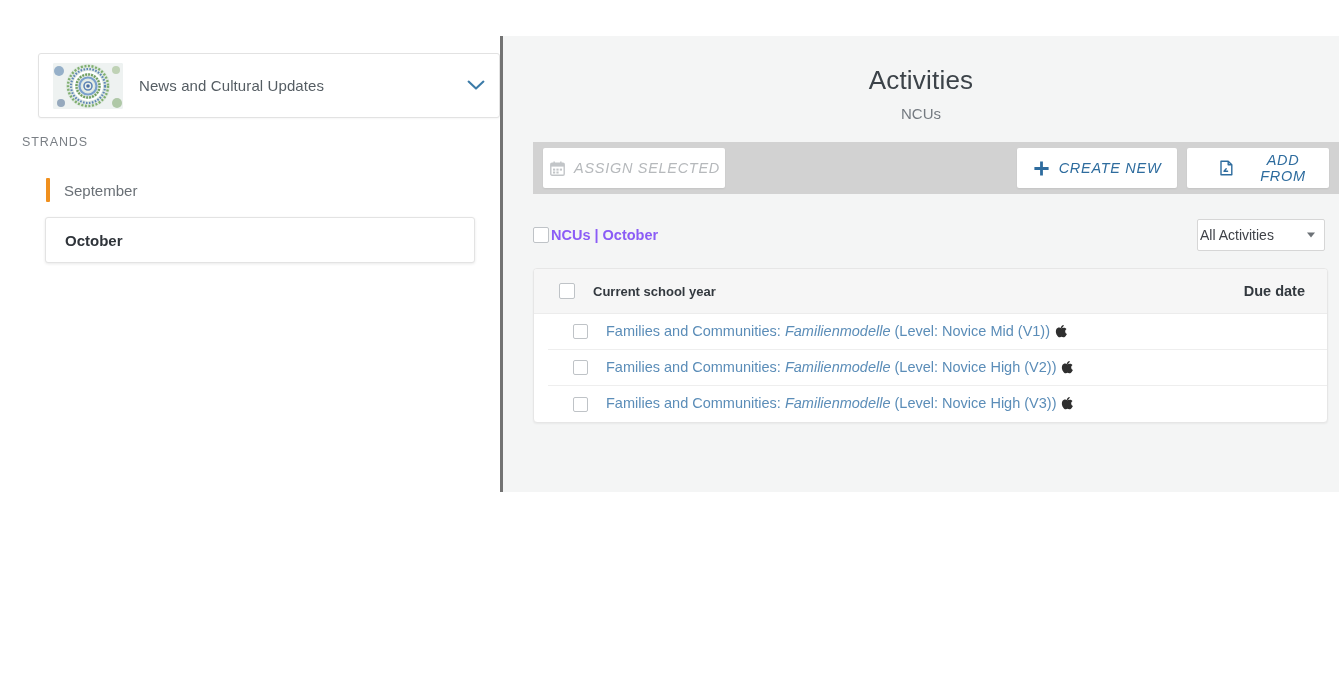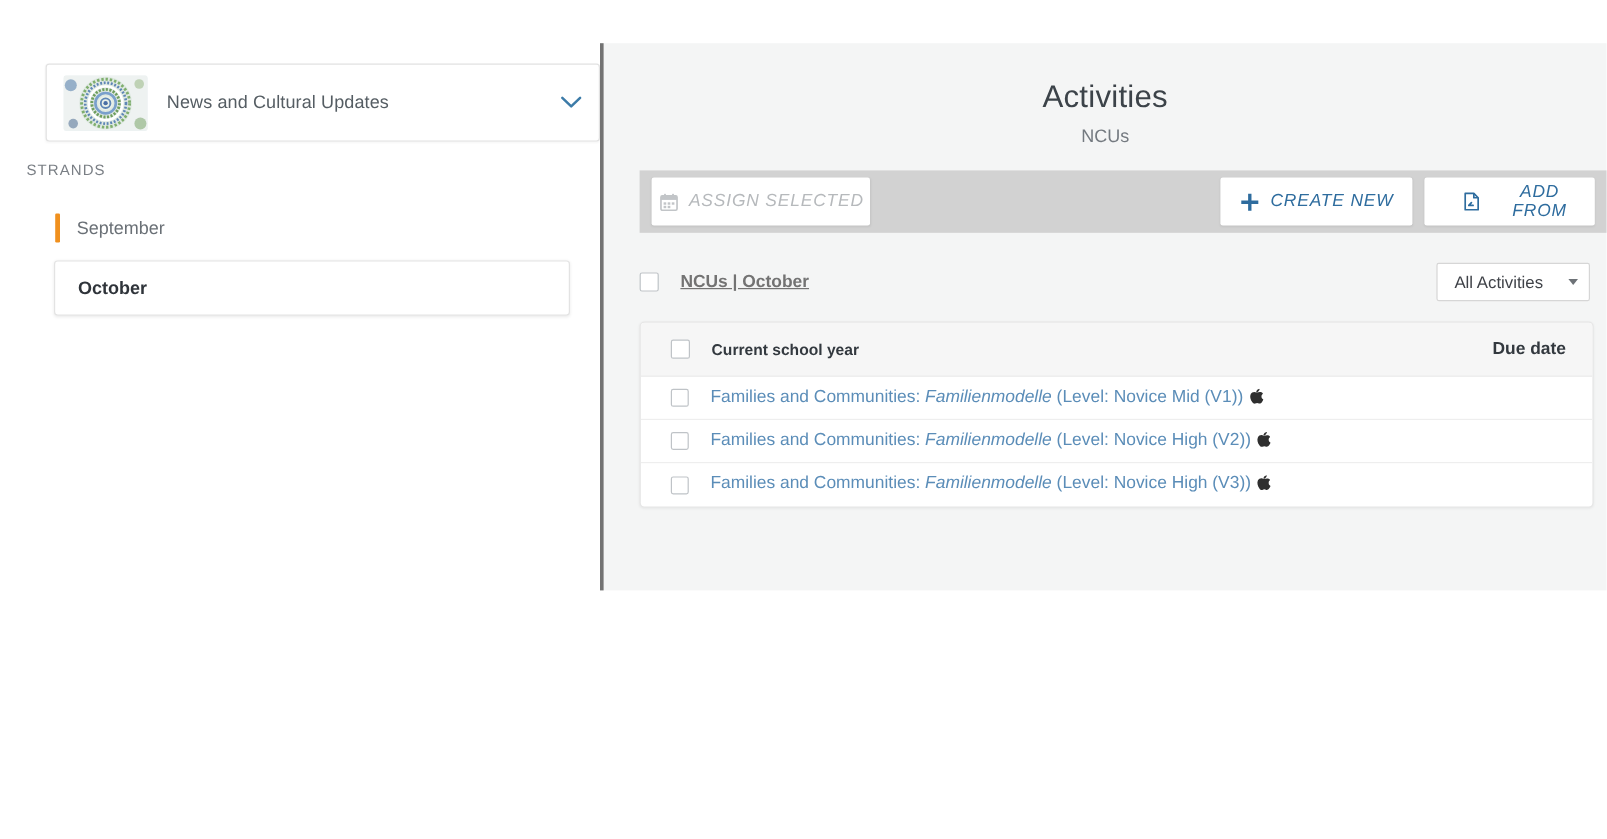--- a/index.html
+++ b/index.html
@@ -90,26 +90,26 @@
 
   .filter-row {
     position: absolute; left: 30px; top: 180px; right: 14px; height: 38px;
     display: flex; align-items: center;
   }
   .cbox {
     width: 16px; height: 16px; border: 1px solid #bfc3c7; background: #fff;
     border-radius: 2px; flex: 0 0 auto; cursor: pointer;
   }
   .filter-label {
-    margin-left: 18px; font-size: 14.5px; font-weight: bold; color: #737373; text-decoration: underline;
+    margin-left: 2px; font-size: 14.5px; font-weight: bold; color: #8b5cf6;
   }
   .select-wrap {
     margin-left: auto; position: relative; width: 128px; height: 32px;
     background: #fff; border: 1px solid #d6d6d6; border-radius: 2px;
-    display: flex; align-items: center; padding: 0 14px; cursor: pointer;
+    display: flex; align-items: center; padding: 0 2px; cursor: pointer;
   }
   .select-value { font-size: 14px; color: #3f4248; }
   .select-caret {
     position: absolute; right: 9px; top: 50%; transform: translateY(-50%);
     width: 0; height: 0; border-left: 4px solid transparent;
     border-right: 4px solid transparent; border-top: 5px solid #6d7277;
   }
 
   .table-card {
     position: absolute; left: 30px; top: 232px; width: 795px;
@@ -121,21 +121,21 @@
     background: #f6f6f6; border-bottom: 1px solid #ececec; padding: 0 22px 0 25px;
   }
   .t-head .col-name {
     margin-left: 18px; font-size: 13px; font-weight: bold; color: #33393f;
   }
   .t-head .col-due {
     margin-left: auto; font-size: 14.5px; font-weight: bold; color: #33393f;
   }
   .t-row {
     display: flex; align-items: center; height: 36px;
-    border-bottom: 1px solid #eeeeee; padding: 0 22px 0 25px;
+    border-bottom: 1px solid #eeeeee; padding: 0 22px 0 25px; margin-left: 14px;
   }
   .t-row:last-child { border-bottom: none; }
   .t-row .cbox { width: 15px; height: 15px; }
   .row-link {
     margin-left: 18px; font-size: 14.5px; color: #5b8db8; cursor: pointer;
     white-space: nowrap;
   }
   .row-link .ital { font-style: italic; }
   .apple-icon { margin-left: 5px; display: inline-block; vertical-align: -2px; }
 </style>

